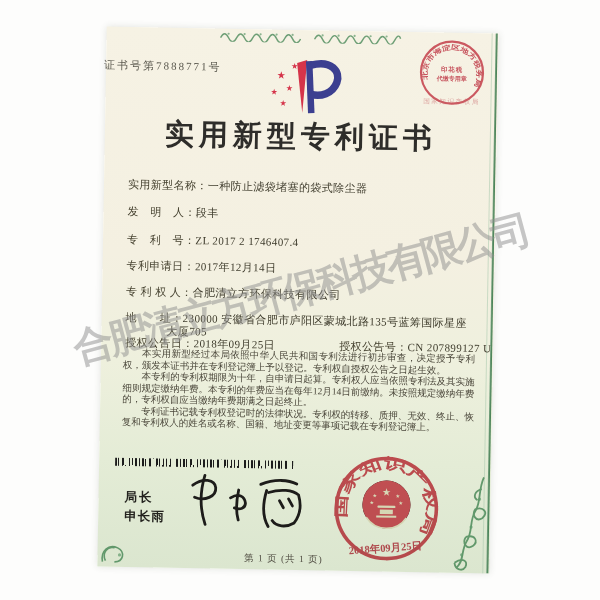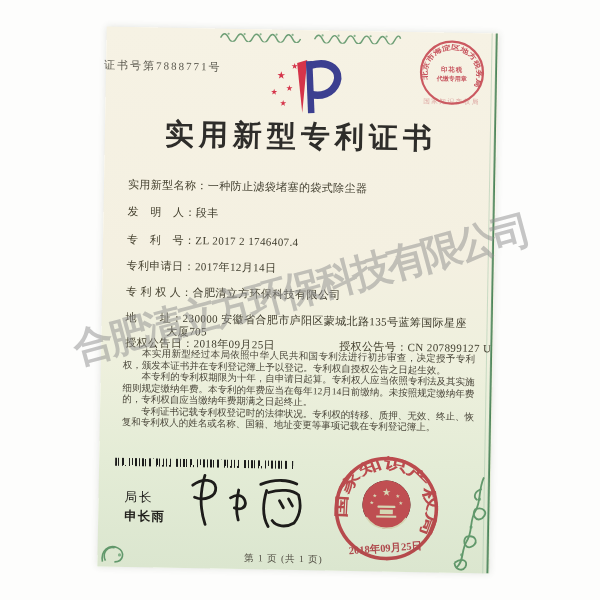--- a/index.html
+++ b/index.html
@@ -34,21 +34,21 @@
   .paras{position:absolute;left:22px;top:321px;width:352px;
     font-size:9.5px;line-height:11.5px;color:#4a463a;text-align:justify;}
   .paras p{margin:0;text-indent:2em;}
   
   .barcode{position:absolute;left:16px;top:431px;width:178px;height:8px;
     background:repeating-linear-gradient(90deg,
       #1c1c1c 0px,#1c1c1c 1.6px,transparent 1.6px,transparent 3.1px,
       #1c1c1c 3.1px,#1c1c1c 3.8px,transparent 3.8px,transparent 6.6px,
       #1c1c1c 6.6px,#1c1c1c 8.4px,transparent 8.4px,transparent 10.4px,
       #1c1c1c 10.4px,#1c1c1c 11.1px,transparent 11.1px,transparent 13.6px);}
-  .director-title{position:absolute;left:26px;top:462px;font-size:12.5px;font-weight:normal;color:#23221e;letter-spacing:2px;}
+  .director-title{position:absolute;left:26px;top:462px;font-size:12.5px;font-weight:bold;color:#23221e;letter-spacing:2px;}
   .director-name{position:absolute;left:26px;top:481px;font-size:12.5px;font-weight:bold;color:#23221e;letter-spacing:1px;}
   .signature{position:absolute;left:84px;top:441px;width:132px;height:64px;}
   .page-footer{position:absolute;left:96px;top:523px;width:180px;text-align:center;
     font-size:9.5px;color:#504d42;letter-spacing:1px;}
   
   .cnipa-seal{position:absolute;left:235px;top:424px;width:106px;height:106px;mix-blend-mode:multiply;opacity:.93;}
   .tax-seal{position:absolute;left:311px;top:5px;width:70px;height:70px;mix-blend-mode:multiply;opacity:.9;}
   
   .corner-br{position:absolute;right:3px;bottom:2px;width:52px;height:96px;}
   .corner-bl{position:absolute;left:2px;bottom:2px;width:34px;height:34px;}

